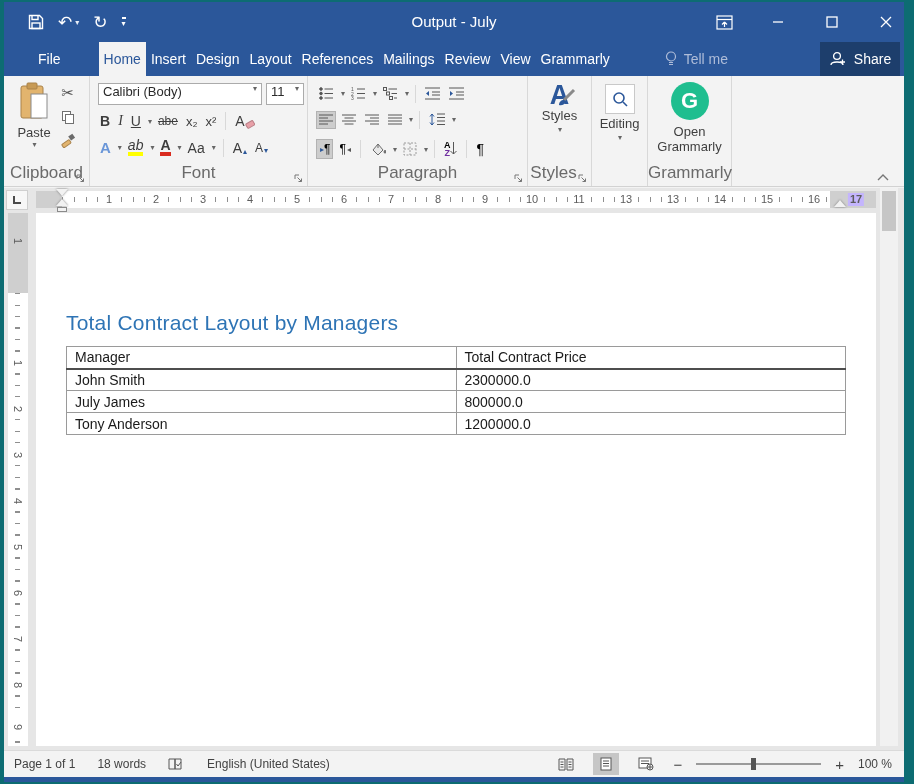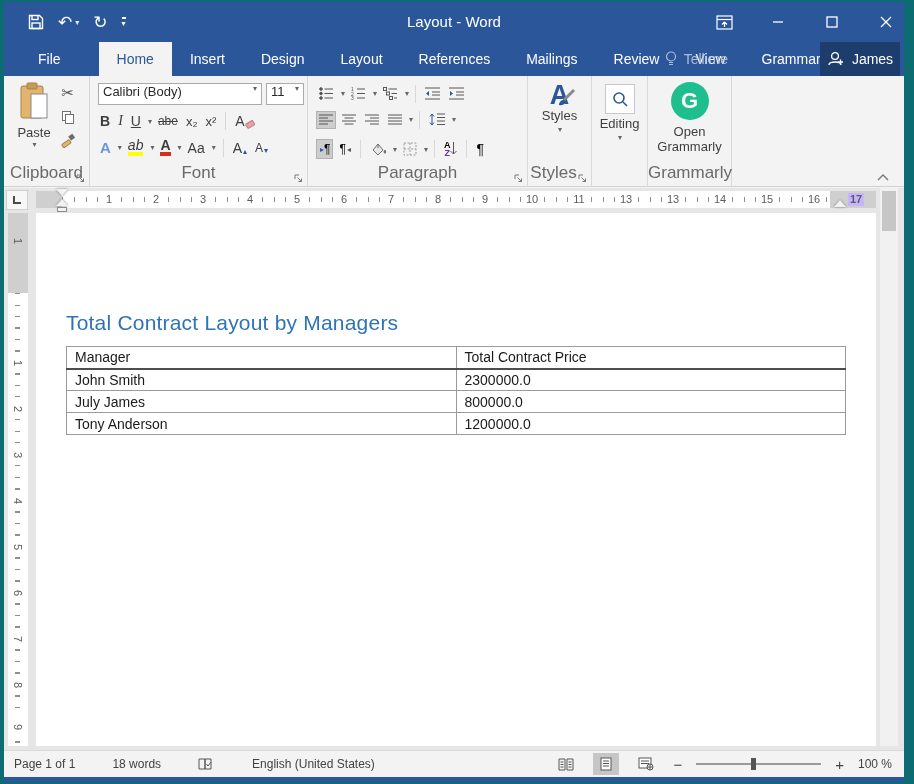--- a/index.html
+++ b/index.html
@@ -17,21 +17,21 @@
   .qat .btn { display:flex; align-items:center; color:#fff; font-size:17px; cursor:default; }
   .qat .caret { font-size:8px; margin-left:3px; color:#e8eef7; }
   .qat-custom { display:inline-block; border-top:2px solid #fff; font-size:8px; line-height:7px; padding-top:1px; color:#fff; }
   .wtitle { position:absolute; left:0; right:0; top:0; height:40px; line-height:40px;
     text-align:center; color:#ffffff; font-size:15px; }
   .wincontrols { position:absolute; right:8px; top:0; height:40px; display:flex; align-items:center; gap:34px; }
   .wc { color:#fff; display:flex; align-items:center; justify-content:center; width:20px; height:20px; }
 
   
   .tabs { position:absolute; left:18px; top:0; height:34px; display:flex; }
-  .tab { color:#fff; font-size:14px; padding:0 18px; height:34px; line-height:34px; }
+  .tab { color:#fff; font-size:14px; padding:0 5px; height:34px; line-height:34px; }
   .tab.file { background:transparent; padding:0 16px; margin-right:22px; }
   .tab.active { background:#f3f3f3; color:#2b579a; }
   .tellme { position:absolute; right:176px; top:0; height:34px; display:flex; align-items:center; gap:7px;
     color:#aebcd8; font-size:14px; }
   .sharebtn { position:absolute; right:4px; top:0; height:34px; width:80px; background:#1d3e6c;
     display:flex; align-items:center; justify-content:center; gap:7px; color:#fff; font-size:14px; }
 
   
   .ribbon { position:absolute; left:0; top:74px; width:100%; height:111px; background:#f3f3f3;
     border-bottom:1px solid #d2d2d2; }
@@ -121,21 +121,21 @@
     font-size:14px; color:#1a1a1a; }
   .doc-table td { border:1px solid #9a9a9a; padding:2px 8px; height:22px; width:50%; }
   .doc-table tr.hdr td { border-bottom:2px solid #4d4d4d; }
   .doc-table td.b { font-weight:normal; }
   .vscroll { position:absolute; right:6px; top:-25px; width:18px; height:558px; background:#f1f1f1; }
   .vthumb { position:absolute; left:2px; top:3px; width:14px; height:40px; background:#c6c6c6; }
 
   
   .statusbar { position:absolute; left:0; top:748px; width:100%; height:27px; background:#f3f3f3;
     border-top:1px solid #dadada; display:flex; align-items:center; font-size:12px; color:#424242; }
-  .sb-left { display:flex; align-items:center; gap:37px; padding-left:10px; }
+  .sb-left { display:flex; align-items:center; gap:22px; padding-left:10px; }
   .sb-right { margin-left:auto; display:flex; align-items:center; gap:14px; padding-right:12px; }
   .viewbtn { width:26px; height:22px; display:flex; align-items:center; justify-content:center; }
   .viewbtn.sel { background:#c6c6c6; }
   .zoomtrack { position:relative; width:125px; height:2px; background:#9a9a9a; }
   .zoomthumb { position:absolute; left:55px; top:-5px; width:5px; height:12px; background:#555; }
   .zplus,.zminus { font-size:15px; color:#444; }
   .bottomstrip { position:absolute; left:0; top:775px; width:100%; height:5px; background:#2b579a; }
 </style>
 </head>
 <body>
@@ -166,21 +166,21 @@
           <path d="M1.5 1.5 h10 l3 3 v10 h-13 z"></path>
                 <path d="M4 1.5 v4 h6 v-4"></path>
                 <rect x="4" y="9" width="8" height="5.5"></rect>
         </g>
             </svg>
       </span>
       <span class="btn">↶<span class="caret">▾</span></span>
       <span class="btn">↻</span>
       <span class="qat-custom">▾</span>
     </div>
-    <div class="wtitle">Layout - Word</div>
+    <div class="wtitle">Output - July</div>
     <div class="wincontrols">
       <span class="wc">
         <svg width="17" height="15" viewBox="0 0 17 15">
               <g stroke="#fff" fill="none" stroke-width="1.2">
           <rect x="1" y="1" width="15" height="13"></rect>
                 <path d="M1 4.5 H16"></path>
                 <path d="M8.5 12 V7 M8.5 7 l-2.5 2.5 M8.5 7 l2.5 2.5"></path>
         </g>
             </svg>
       </span>
@@ -225,21 +225,21 @@
       <span>Tell me</span>
     </div>
     <div class="sharebtn">
       <svg width="18" height="16" viewBox="0 0 18 16">
             <g stroke="#fff" fill="none" stroke-width="1.3">
         <circle cx="8" cy="5" r="3.4"></circle>
               <path d="M2 14 c0-4 12-4 12 0"></path>
               <path d="M13.5 8.5 v5 M11 11 h5"></path>
             </g>
           </svg>
-      <span>James</span>
+      <span>Share</span>
     </div>
   </div>
 
   <div class="ribbon">
 
     <div class="rgroup g-clip">
       <div class="pastebtn">
         <svg width="34" height="40" viewBox="0 0 34 40">
           <rect x="4" y="4" width="22" height="32" rx="2" fill="#e2b46e" stroke="#a9824a"></rect>
           <rect x="10" y="1" width="10" height="6" rx="1" fill="#c79a55" stroke="#a9824a"></rect>

